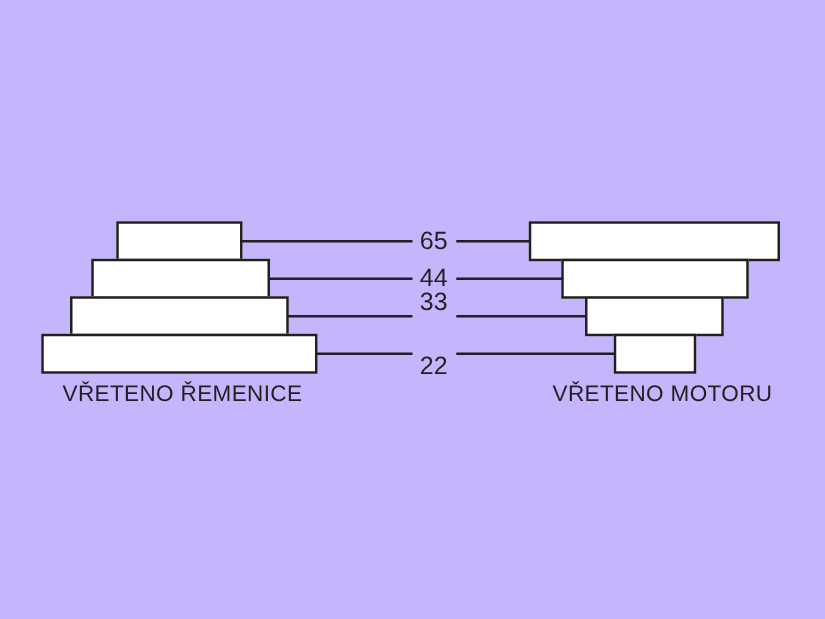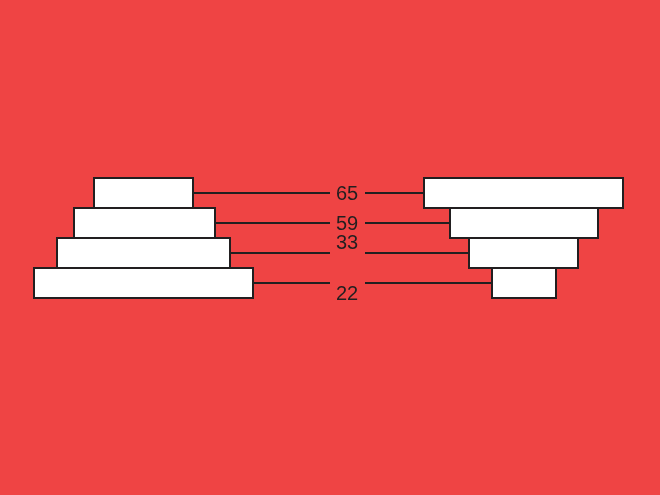--- a/index.html
+++ b/index.html
@@ -1,20 +1,20 @@
 <!DOCTYPE html>
 <html><head>
 <meta charset="utf-8">
 <style>
   html, body { margin: 0; padding: 0; background: #ffffff; }
   .canvas {
     position: relative;
     width: 660px;
     height: 495px;
-    background: #ef4444;
+    background: #c4b5fd;
     overflow: hidden;
     font-family: "Liberation Sans", sans-serif;
     color: #221f20;
   }
   .step {
     position: absolute;
     box-sizing: border-box;
     border: 2px solid #221f20;
     background: #ffffff;
   }
@@ -55,25 +55,27 @@
   <div class="step" style="left:423px; top:177px; width:201px; height:32px;"></div>
   <div class="step" style="left:449px; top:207px; width:150px; height:32px;"></div>
   <div class="step" style="left:468px; top:237px; width:111px; height:32px;"></div>
   <div class="step" style="left:491px; top:267px; width:66px;  height:32px;"></div>
 
   <div class="hline" style="left:193px; top:192px; width:137px;"></div>
   <div class="num" style="left:329px; top:181px;">65</div>
   <div class="hline" style="left:365px; top:192px; width:59px;"></div>
 
   <div class="hline" style="left:215px; top:222px; width:115px;"></div>
-  <div class="num" style="left:329px; top:211px;">59</div>
+  <div class="num" style="left:329px; top:211px;">44</div>
   <div class="hline" style="left:365px; top:222px; width:85px;"></div>
 
   <div class="hline" style="left:230px; top:252px; width:100px;"></div>
   <div class="num" style="left:329px; top:230px;">33</div>
   <div class="hline" style="left:365px; top:252px; width:104px;"></div>
 
   <div class="hline" style="left:253px; top:282px; width:77px;"></div>
   <div class="num" style="left:329px; top:271px;margin-top:10px;">22</div>
   <div class="hline" style="left:365px; top:282px; width:127px;"></div>
 
+  <div class="plabel" style="left:36px;  top:304px;">VŘETENO ŘEMENICE</div>
+  <div class="plabel" style="left:420px; top:304px;">VŘETENO MOTORU</div>
 
 </div>
 
 </body></html>

